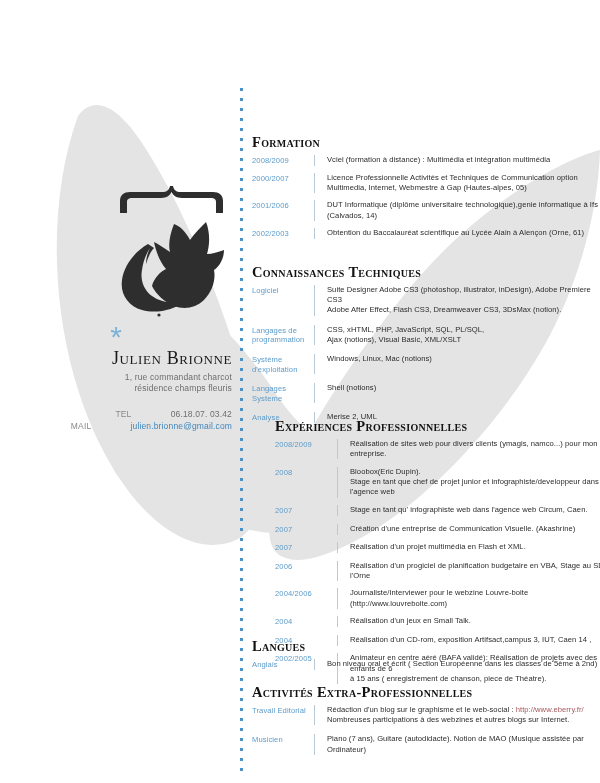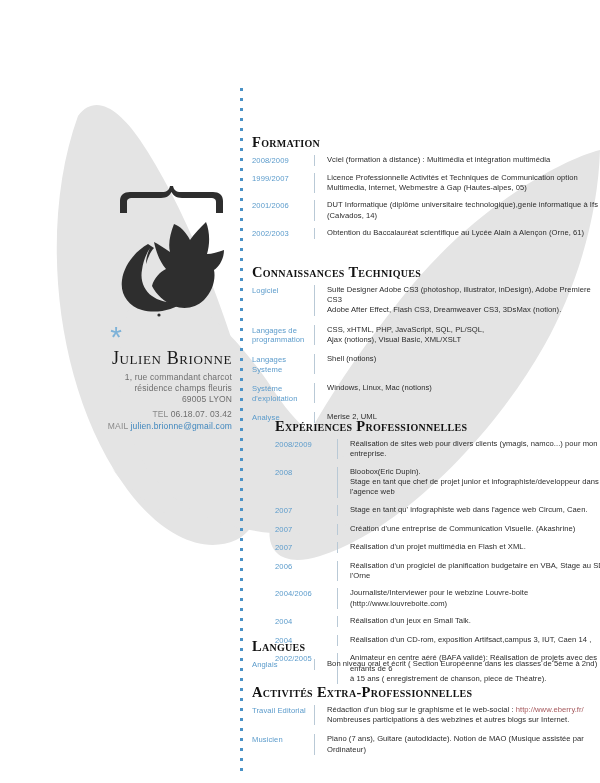--- a/index.html
+++ b/index.html
@@ -87,21 +87,21 @@
     top: 409px;
     width: 232px;
     text-align: right;
     font-size: 8.5px;
     line-height: 11.5px;
     color: #6e6e6e;
     letter-spacing: 0.15px;
   }
   #contact-block .c-row { display: block; white-space: nowrap; }
   #contact-block .c-key { color: #8a8a8a; }
-  #contact-block .c-val { color: #6e6e6e; }
+  #contact-block .c-val { color: #6e6e6e; margin-left: 37px; }
   #contact-block .c-val.link { color: #3f86bd; }
 
   
   #dotted-rule {
     position: absolute;
     left: 240px;
     top: 88px;
     width: 3px;
     height: 688px;
     z-index: 3;
@@ -231,21 +231,20 @@
     <circle cx="55" cy="133" r="1.6" fill="#2e2e2e"></circle>
   </svg>
 
   <div id="asterisk">*</div>
 
   <div id="person-name">Julien Brionne</div>
 
   <div id="address-block">
     <span class="addr-line">1, rue commandant charcot</span>
     <span class="addr-line">résidence champs fleuris</span>
-    <span class="addr-line">69005 LYON</span>
   </div>
 
   <div id="contact-block">
     <span class="c-row">
       <span class="c-key">TEL</span>
       <span class="c-val">06.18.07. 03.42</span>
     </span>
     <span class="c-row">
       <span class="c-key">MAIL</span>
       <span class="c-val link">julien.brionne@gmail.com</span>
@@ -261,21 +260,21 @@
     <h2 class="section-title">Formation</h2>
     <div class="rows">
         <div class="row">
           <div class="row-key">2008/2009</div>
           <div class="row-sep"></div>
           <div class="row-val">
             <span class="vline">Vciel (formation à distance) : Multimédia et intégration multimédia</span>
           </div>
         </div>
         <div class="row">
-          <div class="row-key">1999/2007</div>
+          <div class="row-key">2000/2007</div>
           <div class="row-sep"></div>
           <div class="row-val">
             <span class="vline">Licence Professionnelle Activités et Techniques de Communication option</span>
             <span class="vline">Multimedia, Internet, Webmestre à Gap (Hautes-alpes, 05)</span>
           </div>
         </div>
         <div class="row">
           <div class="row-key">2001/2006</div>
           <div class="row-sep"></div>
           <div class="row-val">
@@ -306,31 +305,31 @@
         </div>
         <div class="row">
           <div class="row-key">Langages de programmation</div>
           <div class="row-sep"></div>
           <div class="row-val">
             <span class="vline">CSS, xHTML, PHP, JavaScript, SQL, PL/SQL,</span>
             <span class="vline">Ajax (notions), Visual Basic, XML/XSLT</span>
           </div>
         </div>
         <div class="row">
+          <div class="row-key">Système d'exploitation</div>
+          <div class="row-sep"></div>
+          <div class="row-val">
+            <span class="vline">Windows, Linux, Mac (notions)</span>
+          </div>
+        </div>
+        <div class="row">
           <div class="row-key">Langages Systeme</div>
           <div class="row-sep"></div>
           <div class="row-val">
             <span class="vline">Shell (notions)</span>
-          </div>
-        </div>
-        <div class="row">
-          <div class="row-key">Système d'exploitation</div>
-          <div class="row-sep"></div>
-          <div class="row-val">
-            <span class="vline">Windows, Linux, Mac (notions)</span>
           </div>
         </div>
         <div class="row">
           <div class="row-key">Analyse</div>
           <div class="row-sep"></div>
           <div class="row-val">
             <span class="vline">Merise 2, UML</span>
           </div>
         </div>
       </div>

